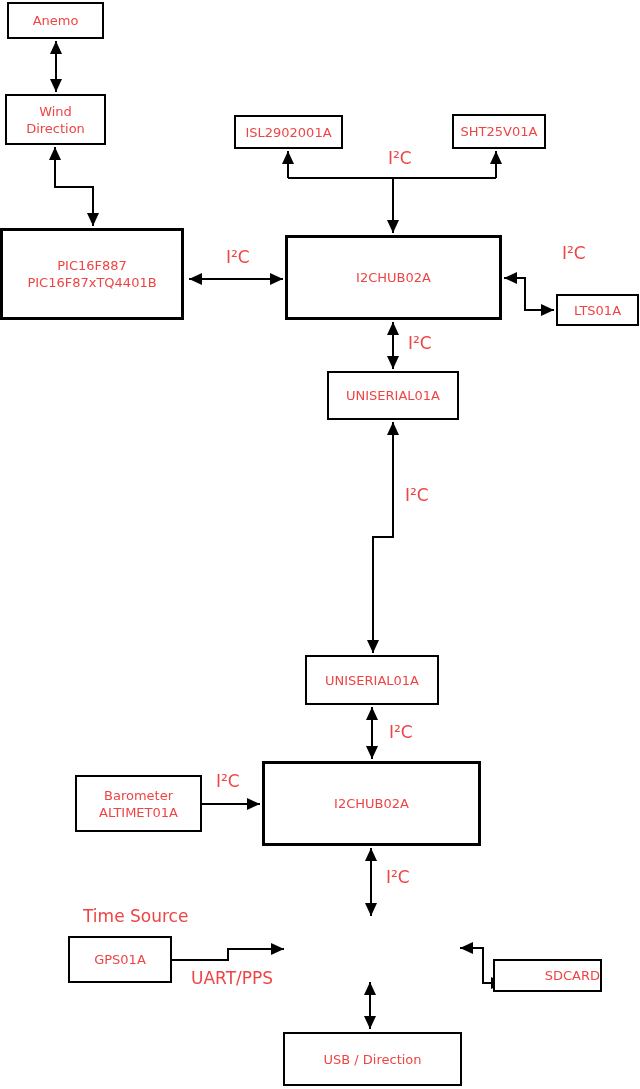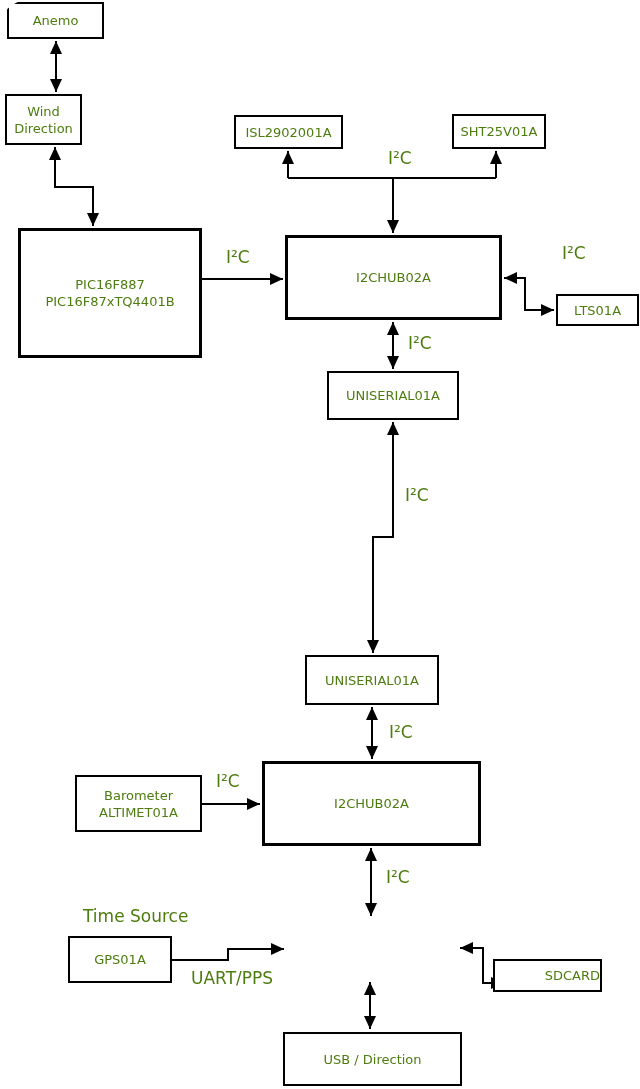--- a/index.html
+++ b/index.html
@@ -3,23 +3,22 @@
 <meta charset="utf-8">
 <title>Block Diagram</title>
 <style>
   html, body { margin: 0; padding: 0; background: #ffffff; }
   #canvas {
     position: relative;
     width: 640px;
     height: 1089px;
     background: #ffffff;
     font-family: "DejaVu Sans", "Liberation Sans", sans-serif;
-    color: #4d7c0f;
+    color: #ef4444;
     overflow: hidden;
-    border-radius: 28px;
   }
   #wires {
     position: absolute;
     left: 0; top: 0;
     width: 640px; height: 1089px;
   }
   .node {
     position: absolute;
     box-sizing: border-box;
     background: #ffffff;
@@ -67,25 +66,25 @@
       <path d="M371,848 L371,916" marker-start="url(#ah)" marker-end="url(#ah)"></path>
       <path d="M172,960 L228,960 L228,949 L284,949" marker-end="url(#ah)"></path>
       <path d="M460,948 L483,948 L483,983 L504,983" marker-start="url(#ah)" marker-end="url(#ah)"></path>
       <path d="M370,982 L370,1029" marker-start="url(#ah)" marker-end="url(#ah)"></path>
     </g>
   </svg>
 
   <div class="node" style="left:7px;   top:2px;   width:97px;  height:37px;">
       <span class="node-label">Anemo</span>
     </div>
-  <div class="node" style="left:5px;   top:94px;  width:77px; height:51px;">
+  <div class="node" style="left:5px;   top:94px;  width:101px; height:51px;">
       <span class="node-label">Wind
 Direction</span>
     </div>
-  <div class="node thick" style="left:18px; top:228px; width:184px; height:130px;">
+  <div class="node thick" style="left:0; top:228px; width:184px; height:92px;">
       <span class="node-label">PIC16F887
 PIC16F87xTQ4401B</span>
     </div>
   <div class="node" style="left:234px; top:115px; width:109px; height:34px;">
       <span class="node-label">ISL2902001A</span>
     </div>
   <div class="node" style="left:452px; top:114px; width:94px; height:35px;text-align:center;">
       <span class="node-label">SHT25V01A</span>
     </div>
   <div class="node thick" style="left:285px; top:235px; width:217px; height:85px;">

